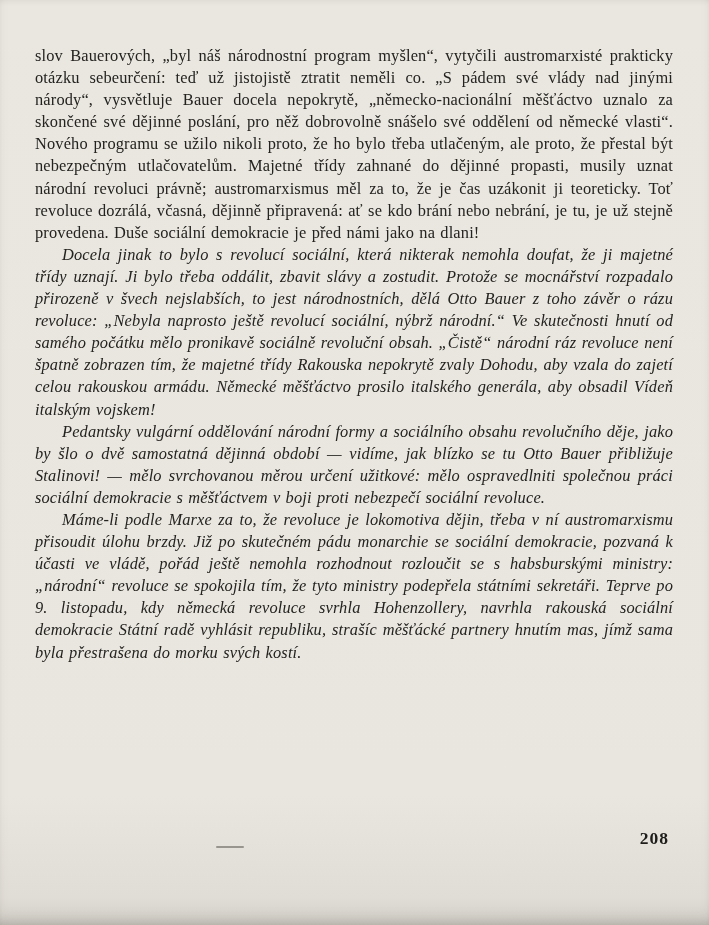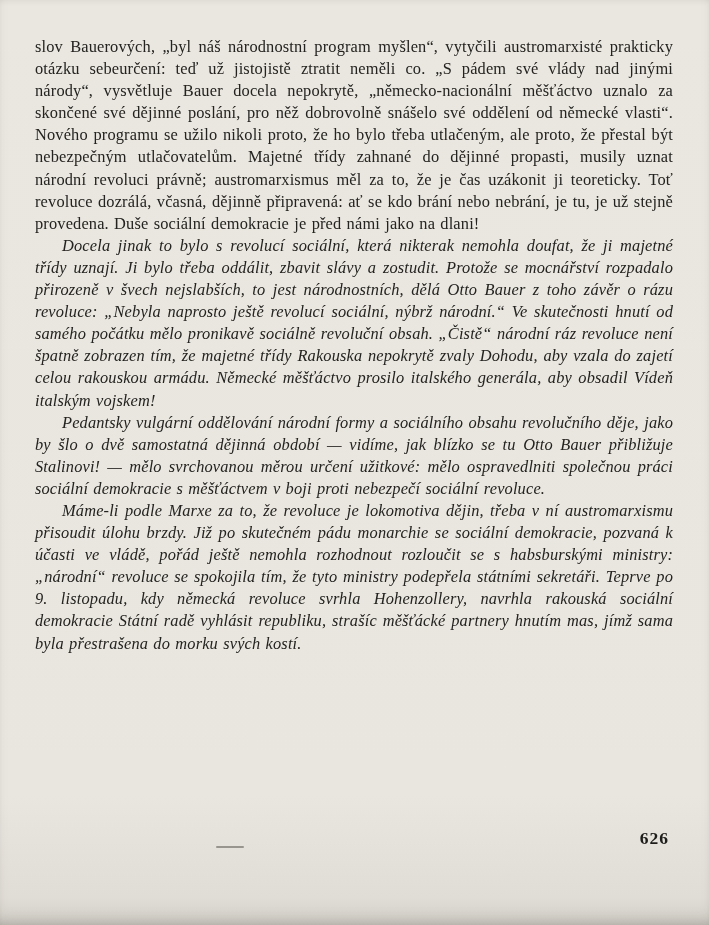--- a/index.html
+++ b/index.html
@@ -15,21 +15,21 @@
     background: #eae7e1;
     background-image: linear-gradient(180deg, #eae7e1 0%, #e9e6e0 86%, #e0ddd6 97%, #d3d0c9 100%);
     box-shadow: inset 0 -10px 16px -10px rgba(60,55,45,0.35), inset 0 4px 8px -7px rgba(60,55,45,0.25);
     overflow: hidden;
     box-sizing: border-box;
     font-family: "Liberation Serif", "DejaVu Serif", serif;
     color: #232220;
   }
   .text-block {
     position: absolute;
-    top: 36px;
+    top: 45px;
     left: 35px;
     right: 36px;
   }
   .text-block p {
     margin: 0;
     font-size: 16.4px;
     line-height: 22.1px;
     text-align: justify;
     letter-spacing: 0.15px;
     word-spacing: 1px;
@@ -63,15 +63,15 @@
 </head>
 <body>
 
 <div class="page">
   <div class="text-block">
     <p>slov Bauerových, „byl náš národnostní program myšlen“, vytyčili austromarxisté prakticky otázku sebeurčení: teď už jistojistě ztratit neměli co. „S pádem své vlády nad jinými národy“, vysvětluje Bauer docela nepokrytě, „německo-nacionální měšťáctvo uznalo za skončené své dějinné poslání, pro něž dobrovolně snášelo své oddělení od německé vlasti“. Nového programu se užilo nikoli proto, že ho bylo třeba utlačeným, ale proto, že přestal být nebezpečným utlačovatelům. Majetné třídy zahnané do dějinné propasti, musily uznat národní revoluci právně; austromarxismus měl za to, že je čas uzákonit ji teoreticky. Toť revoluce dozrálá, včasná, dějinně připravená: ať se kdo brání nebo nebrání, je tu, je už stejně provedena. Duše sociální demokracie je před námi jako na dlani!</p>
     <p class="indent">Docela jinak to bylo s revolucí sociální, která nikterak nemohla doufat, že ji majetné třídy uznají. Ji bylo třeba oddálit, zbavit slávy a zostudit. Protože se mocnářství rozpadalo přirozeně v švech nejslabších, to jest národnostních, dělá Otto Bauer z toho závěr o rázu revoluce: „Nebyla naprosto ještě revolucí sociální, nýbrž národní.“ Ve skutečnosti hnutí od samého počátku mělo pronikavě sociálně revoluční obsah. „Čistě“ národní ráz revoluce není špatně zobrazen tím, že majetné třídy Rakouska nepokrytě zvaly Dohodu, aby vzala do zajetí celou rakouskou armádu. Německé měšťáctvo prosilo italského generála, aby obsadil Vídeň italským vojskem!</p>
     <p class="indent">Pedantsky vulgární oddělování národní formy a sociálního obsahu revolučního děje, jako by šlo o dvě samostatná dějinná období — vidíme, jak blízko se tu Otto Bauer přibližuje Stalinovi! — mělo svrchovanou měrou určení užitkové: mělo ospravedlniti společnou práci sociální demokracie s měšťáctvem v boji proti nebezpečí sociální revoluce.</p>
     <p class="indent">Máme-li podle Marxe za to, že revoluce je lokomotiva dějin, třeba v ní austromarxismu přisoudit úlohu brzdy. Již po skutečném pádu monarchie se sociální demokracie, pozvaná k účasti ve vládě, pořád ještě nemohla rozhodnout rozloučit se s habsburskými ministry: „národní“ revoluce se spokojila tím, že tyto ministry podepřela státními sekretáři. Teprve po 9. listopadu, kdy německá revoluce svrhla Hohenzollery, navrhla rakouská sociální demokracie Státní radě vyhlásit republiku, strašíc měšťácké partnery hnutím mas, jímž sama byla přestrašena do morku svých kostí.</p>
   </div>
-  <div class="page-number">626</div>
+  <div class="page-number">208</div>
   <div class="scan-mark"></div>
 </div>
 
 </body></html>

